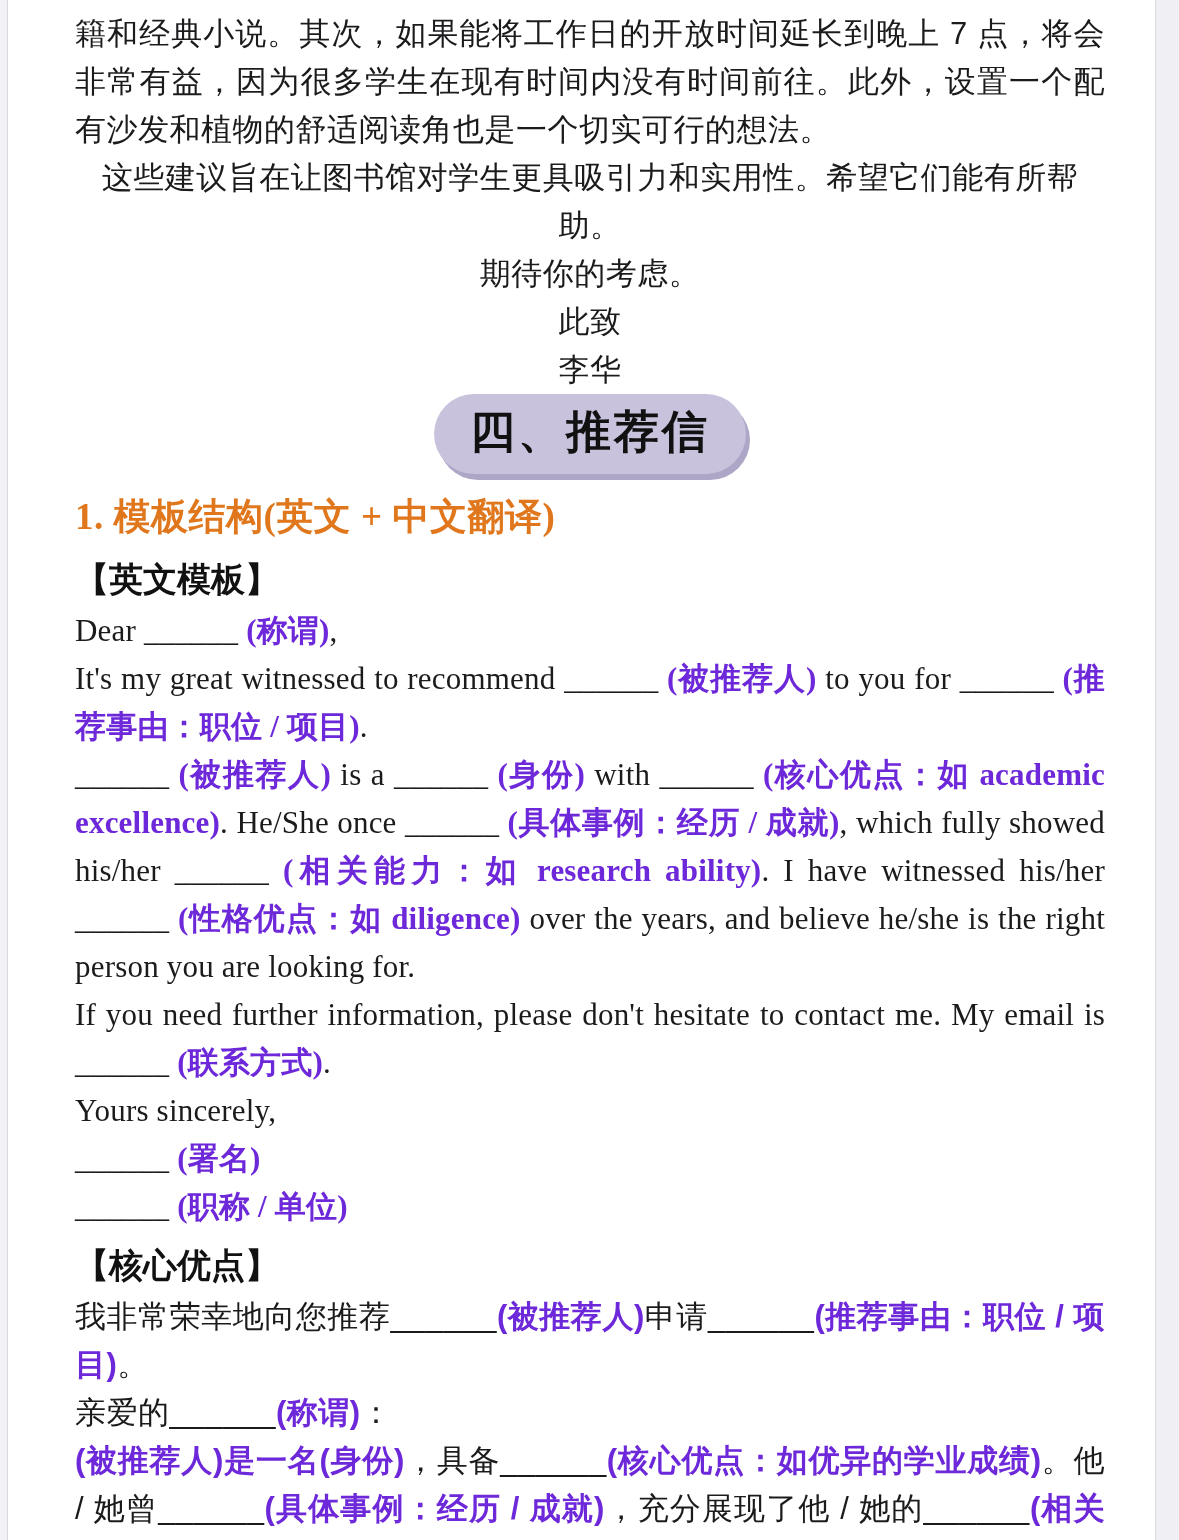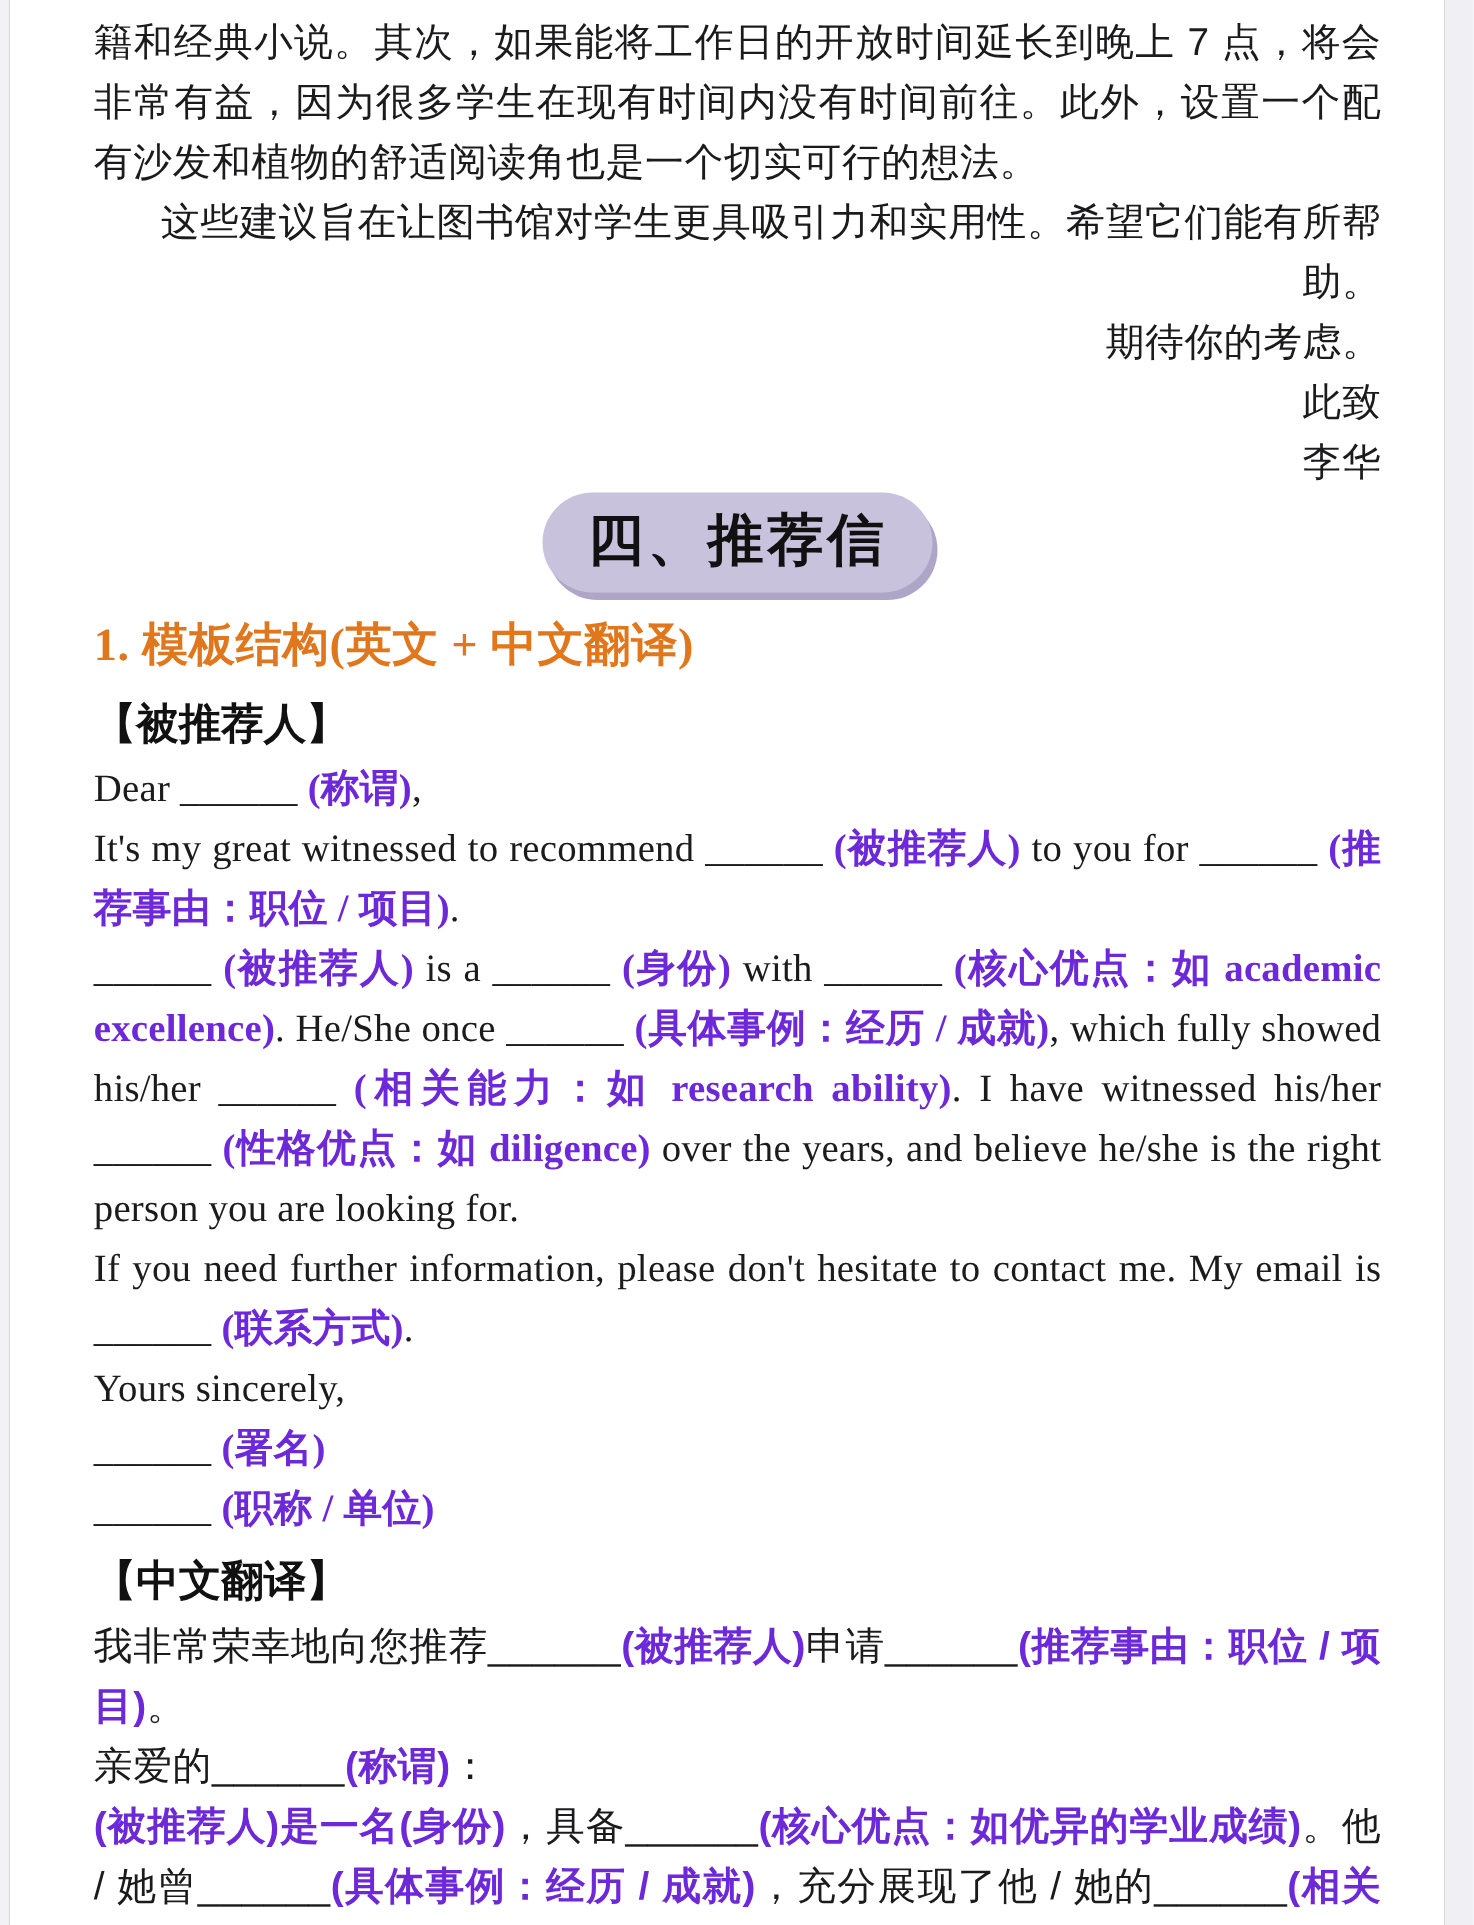--- a/index.html
+++ b/index.html
@@ -10,21 +10,21 @@
   }
   .edge{position:absolute;top:0;bottom:0;}
   .edge-left{left:0;width:7px;background:#f1f1f6;border-right:1px solid #d9d9e2;}
   .edge-right{right:0;width:23px;background:#efeff4;border-left:1px solid #d9d9e2;}
   .page{
     position:absolute;left:8px;right:24px;top:0;bottom:0;background:#ffffff;
     box-sizing:border-box;padding:10px 50px 8px 67px;
   }
   
   .body-text p{margin:0;font-size:31px;line-height:48px;text-align:justify;}
-  .body-text p.no-just{text-align:right;}
+  .body-text p.no-just{text-align:center;}
   
   .top-letter p{letter-spacing:0.5px;}
   
   .badge{
     width:fit-content;margin:0 auto 0;padding:8px 36px 12px;
     background:#c9c2dd;border-radius:44px;
     box-shadow:4px 6px 0 #aea6c6;
     font-size:45px;font-weight:700;color:#111;letter-spacing:3px;
   }
   
@@ -54,33 +54,33 @@
       <p class="no-just">这些建议旨在让图书馆对学生更具吸引力和实用性。希望它们能有所帮助。</p>
       <p class="no-just">期待你的考虑。</p>
       <p class="no-just">此致</p>
       <p class="no-just">李华</p>
     </div>
 
   <div class="badge">四、推荐信</div>
 
   <h2 class="h-orange">1. 模板结构(英文 + 中文翻译)</h2>
 
-  <h3 class="h-section">【被推荐人】</h3>
+  <h3 class="h-section">【英文模板】</h3>
 
   <div class="body-text en-body">
       <p><span class="seg-b">Dear ______ </span><span class="seg-hl">(称谓)</span><span class="seg-b">,</span></p>
       <p><span class="seg-b">It's my great witnessed to recommend ______ </span><span class="seg-hl">(被推荐人)</span><span class="seg-b"> to you for ______ </span><span class="seg-hl">(推荐事由：职位 / 项目)</span><span class="seg-b">.</span></p>
       <p><span class="seg-b">______ </span><span class="seg-hl">(被推荐人)</span><span class="seg-b"> is a ______ </span><span class="seg-hl">(身份)</span><span class="seg-b"> with ______ </span><span class="seg-hl">(核心优点：如 academic excellence)</span><span class="seg-b">. He/She once ______ </span><span class="seg-hl">(具体事例：经历 / 成就)</span><span class="seg-b">, which fully showed his/her ______ </span><span class="seg-hl">(相关能力：如 research ability)</span><span class="seg-b">. I have witnessed his/her ______ </span><span class="seg-hl">(性格优点：如 diligence)</span><span class="seg-b"> over the years, and believe he/she is the right person you are looking for.</span></p>
       <p><span class="seg-b">If you need further information, please don't hesitate to contact me. My email is ______ </span><span class="seg-hl">(联系方式)</span><span class="seg-b">.</span></p>
       <p><span class="seg-b">Yours sincerely,</span></p>
       <p><span class="seg-b">______ </span><span class="seg-hl">(署名)</span></p>
       <p><span class="seg-b">______ </span><span class="seg-hl">(职称 / 单位)</span></p>
     </div>
 
-  <h3 class="h-section">【中文翻译】</h3>
+  <h3 class="h-section">【核心优点】</h3>
 
   <div class="body-text zh-body">
       <p><span class="seg-b">我非常荣幸地向您推荐______</span><span class="seg-hl">(被推荐人)</span><span class="seg-b">申请______</span><span class="seg-hl">(推荐事由：职位 / 项目)</span><span class="seg-b">。</span></p>
       <p><span class="seg-b">亲爱的______</span><span class="seg-hl">(称谓)</span><span class="seg-b">：</span></p>
       <p><span class="seg-hl">(被推荐人)是一名(身份)</span><span class="seg-b">，具备______</span><span class="seg-hl">(核心优点：如优异的学业成绩)</span><span class="seg-b">。他 / 她曾______</span><span class="seg-hl">(具体事例：经历 / 成就)</span><span class="seg-b">，充分展现了他 / 她的______</span><span class="seg-hl">(相关能力：如科研能力)</span></p>
     </div>
 
 </div>
 
 </body></html>

